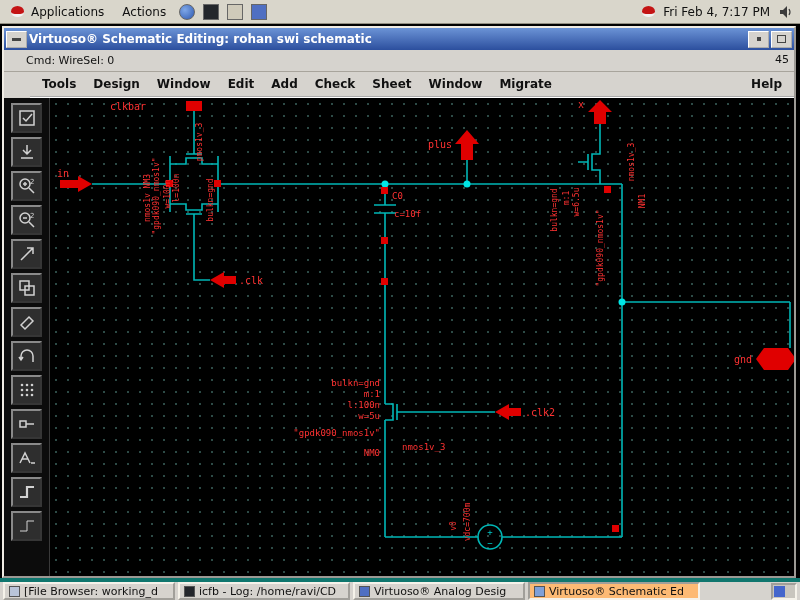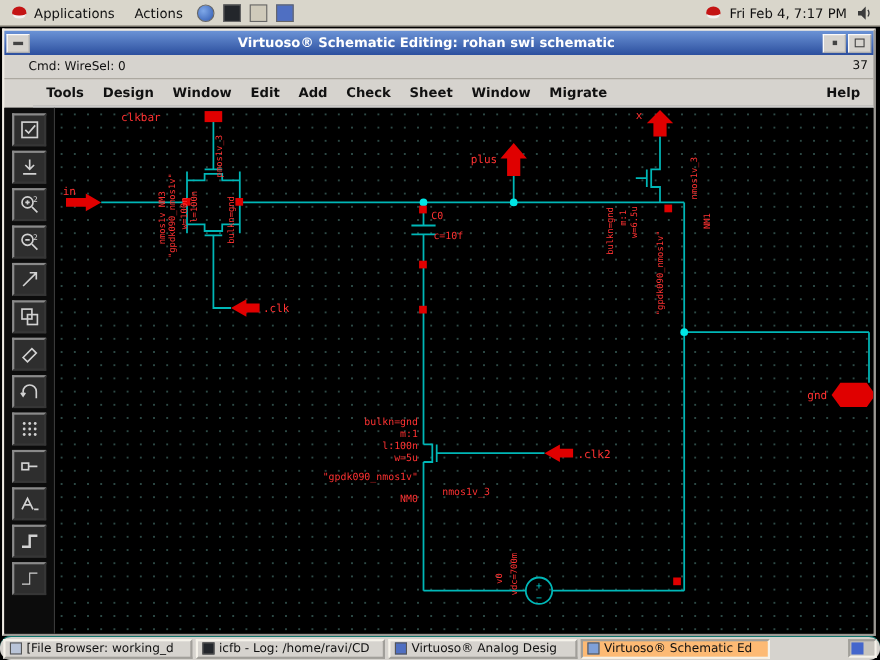--- a/index.html
+++ b/index.html
@@ -17,21 +17,21 @@
   .panel .spacer{flex:1;}
   .clock{font-size:12px;}
 
   
   .window{position:absolute;top:26px;left:2px;width:794px;height:552px;background:#d6d3ce;border:2px outset #f0ece4;box-sizing:border-box;display:flex;flex-direction:column;}
   .titlebar{height:20px;background:linear-gradient(180deg,#6b93d6 0%,#2c4f9e 100%);display:flex;align-items:center;padding:1px 2px;gap:2px;}
   .tb-box{width:19px;height:15px;background:#d6d3ce;border:1px outset #fff;display:flex;align-items:center;justify-content:center;flex:none;}
   .tb-box .dash{width:9px;height:3px;background:#444;}
   .tb-box .sq-small{width:4px;height:4px;background:#444;}
   .tb-box .sq-big{width:9px;height:8px;border:1px solid #444;box-sizing:border-box;}
-  .title-text{flex:1;text-align:center;color:#fff;font-size:12px;font-weight:bold;white-space:nowrap;overflow:hidden;}
+  .title-text{flex:1;color:#fff;font-size:12px;font-weight:bold;white-space:nowrap;overflow:hidden;}
   .statusrow{height:21px;display:flex;align-items:center;font-size:11px;color:#111;border-bottom:1px solid #a8a49c;position:relative;padding:0 8px;}
   .statusrow .cmd{margin-left:14px;}
   .statusrow .sel{}
   .statusrow .rightnum{position:absolute;right:5px;top:3px;font-size:11px;}
   .menubar{height:24px;display:flex;align-items:center;gap:17px;padding:0 12px;font-size:12px;font-weight:bold;color:#111;border-bottom:2px groove #fff;margin-left:26px;}
   .menubar .mhelp{margin-left:auto;}
   .winbody{flex:1;display:flex;min-height:0;background:#000;}
 
   
   .tools{width:46px;background:#0c0c0c;border-right:1px solid #3a3a3a;display:flex;flex-direction:column;align-items:center;padding-top:5px;gap:4px;box-sizing:border-box;}
@@ -44,21 +44,21 @@
   .canvas svg{position:absolute;top:0;left:0;}
   .wire{stroke:#00b7b7;stroke-width:1.6;fill:none;}
   .dot{fill:#00e5e5;stroke:none;}
   .pinred{fill:#e00000;stroke:none;}
   .sl{fill:#ff3232;font-family:"DejaVu Sans Mono",monospace;font-size:9px;}
   .slr{font-size:8px;}
   .slb{font-size:10px;}
   .tealtxt{fill:#00c9c9;font-family:"DejaVu Sans Mono",monospace;font-size:9px;}
 
   
-  .taskbar{position:absolute;left:0;top:578px;width:800px;height:22px;background:#d6d3ce;border-top:1px solid #0f766e;display:flex;align-items:center;gap:3px;padding:1px 3px;box-sizing:border-box;border-radius:10px;}
+  .taskbar{position:absolute;left:0;top:578px;width:800px;height:22px;background:#d6d3ce;border-top:4px solid #0f766e;display:flex;align-items:center;gap:3px;padding:1px 3px;box-sizing:border-box;}
   .taskbtn{flex:1;max-width:172px;height:18px;border:2px outset #f5f2ea;background:#d6d3ce;display:flex;align-items:center;gap:4px;padding:0 4px;font-size:11px;color:#111;white-space:nowrap;overflow:hidden;box-sizing:border-box;}
   .taskbtn.active{border-style:inset;background:#fdba74;}
   .ticon{width:11px;height:11px;flex:none;border:1px solid #555;box-sizing:border-box;}
   .ticon.fb{background:#b9c4d8;}
   .ticon.tm{background:#23262b;}
   .ticon.ad{background:#4f6fc2;}
   .ticon.sc{background:#7fa0d8;}
   .pager{width:26px;height:17px;border:2px inset #f5f2ea;background:#c8c5be;margin-left:auto;display:flex;align-items:center;padding:1px;box-sizing:border-box;}
   .pager .ws{width:11px;height:11px;background:#4466cc;}
 </style>
@@ -96,21 +96,21 @@
         <span class="sq-small"></span>
       </div>
     <div class="tb-box">
         <span class="sq-big"></span>
       </div>
   </div>
 
   <div class="statusrow">
     <span class="cmd">Cmd: Wire</span>
     <span class="sel">Sel: 0</span>
-    <span class="rightnum">37</span>
+    <span class="rightnum">45</span>
   </div>
 
   <div class="menubar">
     <span>Tools</span>
     <span>Design</span>
     <span>Window</span>
     <span>Edit</span>
     <span>Add</span>
     <span>Check</span>
     <span>Sheet</span>

